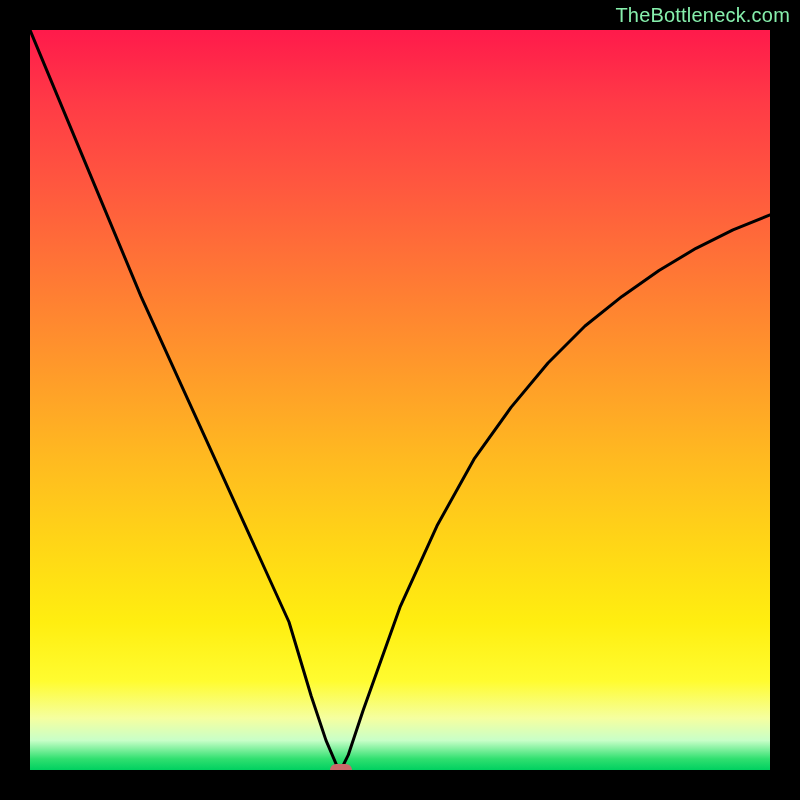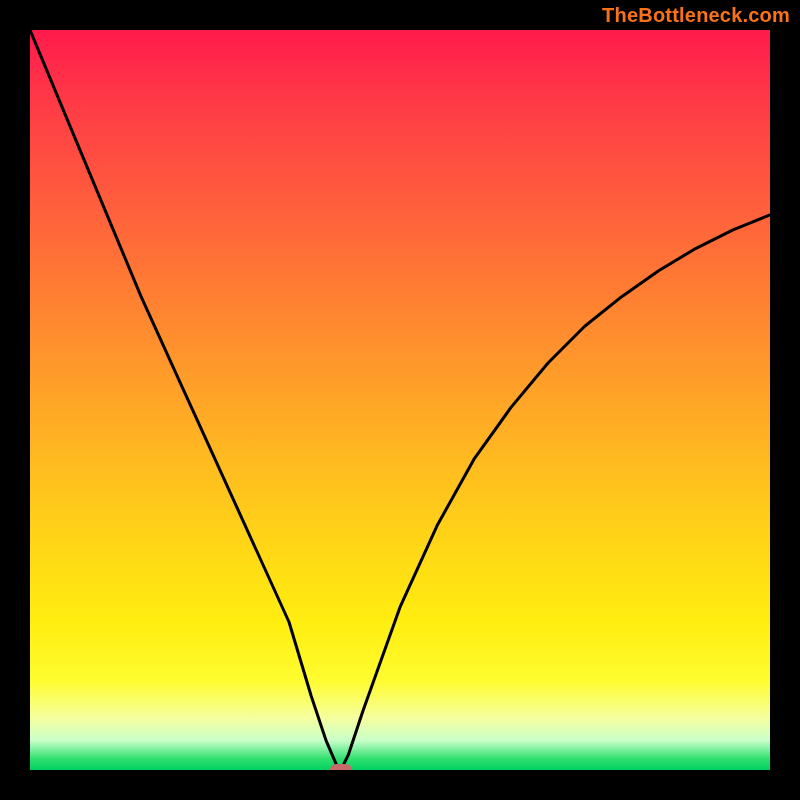--- a/index.html
+++ b/index.html
@@ -14,23 +14,23 @@
   .frame {
     position: relative;
     width: 800px;
     height: 800px;
     background: #000;
   }
   .watermark {
     position: absolute;
     top: 4px;
     right: 10px;
-    color: #f97316;
+    color: #86efac;
     font-size: 20px;
-    font-weight: 700;
+    font-weight: 400;
     letter-spacing: 0.2px;
     z-index: 10;
   }
   .plot-area {
     position: absolute;
     left: 30px;
     top: 30px;
     width: 740px;
     height: 740px;
     overflow: hidden;

